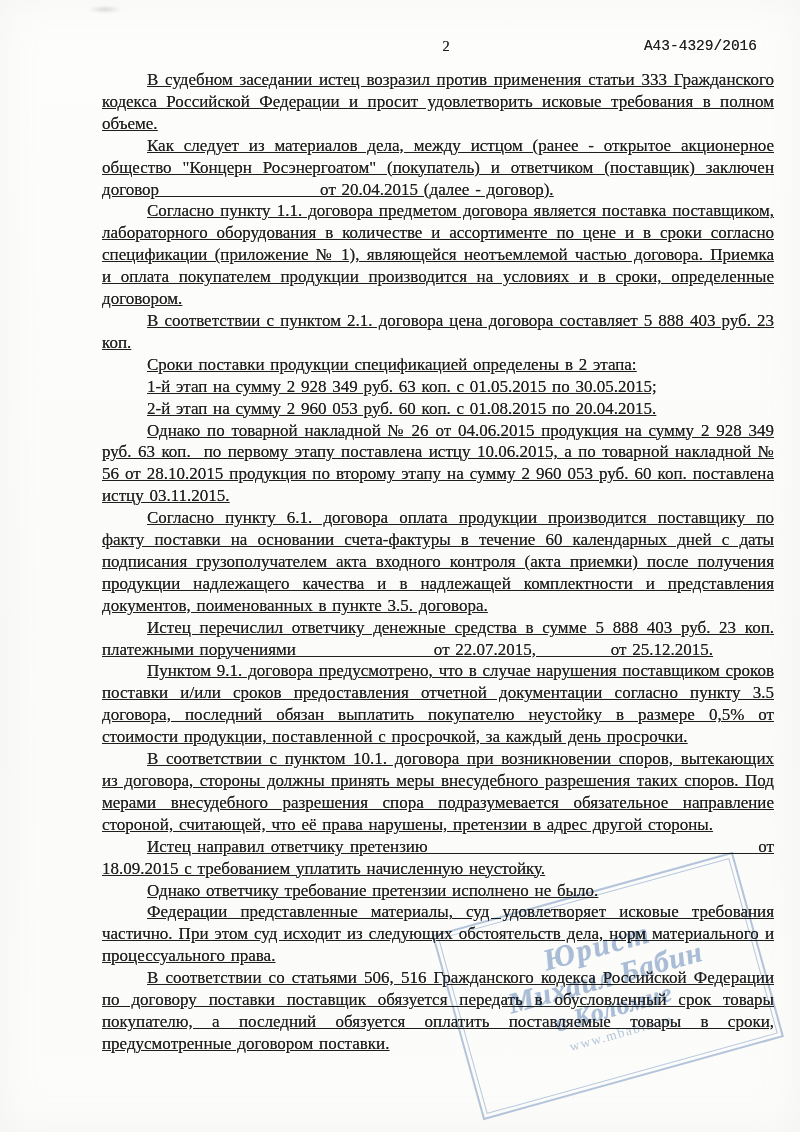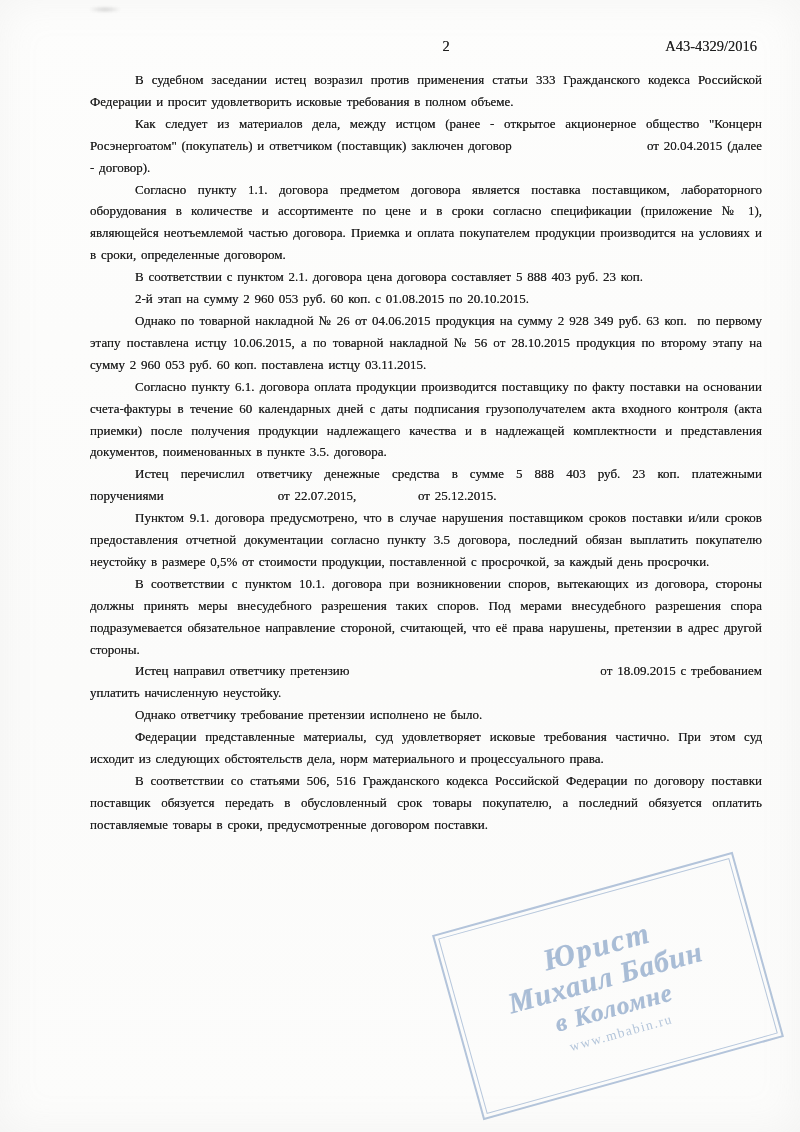--- a/index.html
+++ b/index.html
@@ -24,28 +24,30 @@
   }
   .page-number {
     position: absolute; left: 0; right: 0;
     text-align: center;
     transform: translateX(25px);
     text-shadow: 0 0 0.6px rgba(30,30,30,0.7);
   }
   .case-number {
     position: absolute; right: 0; top: 0;
     text-shadow: 0 0 0.6px rgba(30,30,30,0.7);
+    font-family: Liberation Mono, monospace;
   }
   .body-text {
     position: absolute;
-    top: 69px; left: 90px; width: 672px;
-    font-size: 13px;
+    top: 69px; left: 102px; width: 672px;
+    font-size: 17px;
     line-height: 21.9px;
     text-align: justify;
     z-index: 2;
+    text-decoration: underline;
   }
   .body-text p {
     margin: 0;
     text-indent: 45px;
     text-shadow: 0 0 0.6px rgba(25,25,25,0.75);
     word-spacing: 1.5px;
   }
   
   .stamp {
     position: absolute;
@@ -108,21 +110,23 @@
   <div class="header-row">
     <div class="page-number">2</div>
     <div class="case-number">А43-4329/2016</div>
   </div>
 
   <div class="body-text">
     <p>В судебном заседании истец возразил против применения статьи 333 Гражданского кодекса Российской Федерации и просит удовлетворить исковые требования в полном объеме.</p>
     <p>Как следует из материалов дела, между истцом (ранее - открытое акционерное общество "Концерн Росэнергоатом" (покупатель) и ответчиком (поставщик) заключен договор&nbsp;&nbsp;&nbsp;&nbsp;&nbsp;&nbsp;&nbsp;&nbsp;&nbsp;&nbsp;&nbsp;&nbsp;&nbsp;&nbsp;&nbsp;&nbsp;&nbsp;&nbsp;&nbsp;&nbsp;&nbsp;&nbsp;&nbsp;&nbsp;&nbsp;&nbsp;&nbsp;&nbsp;от 20.04.2015 (далее - договор).</p>
     <p>Согласно пункту 1.1. договора предметом договора является поставка поставщиком, лабораторного оборудования в количестве и ассортименте по цене и в сроки согласно спецификации (приложение № 1), являющейся неотъемлемой частью договора. Приемка и оплата покупателем продукции производится на условиях и в сроки, определенные договором.</p>
     <p>В соответствии с пунктом 2.1. договора цена договора составляет 5 888 403 руб. 23 коп.</p>
-    <p>2-й этап на сумму 2 960 053 руб. 60 коп. с 01.08.2015 по 20.10.2015.</p>
+    <p>Сроки поставки продукции спецификацией определены в 2 этапа:</p>
+    <p>1-й этап на сумму 2 928 349 руб. 63 коп. с 01.05.2015 по 30.05.2015;</p>
+    <p>2-й этап на сумму 2 960 053 руб. 60 коп. с 01.08.2015 по 20.04.2015.</p>
     <p>Однако по товарной накладной № 26 от 04.06.2015 продукция на сумму 2 928 349 руб. 63 коп.&nbsp; по первому этапу поставлена истцу 10.06.2015, а по товарной накладной № 56 от 28.10.2015 продукция по второму этапу на сумму 2 960 053 руб. 60 коп. поставлена истцу 03.11.2015.</p>
     <p>Согласно пункту 6.1. договора оплата продукции производится поставщику по факту поставки на основании счета-фактуры в течение 60 календарных дней с даты подписания грузополучателем акта входного контроля (акта приемки) после получения продукции надлежащего качества и в надлежащей комплектности и представления документов, поименованных в пункте 3.5. договора.</p>
     <p>Истец перечислил ответчику денежные средства в сумме 5 888 403 руб. 23 коп. платежными поручениями&nbsp;&nbsp;&nbsp;&nbsp;&nbsp;&nbsp;&nbsp;&nbsp;&nbsp;&nbsp;&nbsp;&nbsp;&nbsp;&nbsp;&nbsp;&nbsp;&nbsp;&nbsp;&nbsp;&nbsp;&nbsp;&nbsp;&nbsp;&nbsp;от 22.07.2015,&nbsp;&nbsp;&nbsp;&nbsp;&nbsp;&nbsp;&nbsp;&nbsp;&nbsp;&nbsp;&nbsp;&nbsp;&nbsp;от 25.12.2015.</p>
     <p>Пунктом 9.1. договора предусмотрено, что в случае нарушения поставщиком сроков поставки и/или сроков предоставления отчетной документации согласно пункту 3.5 договора, последний обязан выплатить покупателю неустойку в размере 0,5% от стоимости продукции, поставленной с просрочкой, за каждый день просрочки.</p>
     <p>В соответствии с пунктом 10.1. договора при возникновении споров, вытекающих из договора, стороны должны принять меры внесудебного разрешения таких споров. Под мерами внесудебного разрешения спора подразумевается обязательное направление стороной, считающей, что её права нарушены, претензии в адрес другой стороны.</p>
     <p>Истец направил ответчику претензию&nbsp;&nbsp;&nbsp;&nbsp;&nbsp;&nbsp;&nbsp;&nbsp;&nbsp;&nbsp;&nbsp;&nbsp;&nbsp;&nbsp;&nbsp;&nbsp;&nbsp;&nbsp;&nbsp;&nbsp;&nbsp;&nbsp;&nbsp;&nbsp;&nbsp;&nbsp;&nbsp;&nbsp;&nbsp;&nbsp;&nbsp;&nbsp;&nbsp;&nbsp;&nbsp;&nbsp;&nbsp;&nbsp;&nbsp;&nbsp;&nbsp;&nbsp;&nbsp;&nbsp;&nbsp;&nbsp;&nbsp;&nbsp;&nbsp;&nbsp;&nbsp;&nbsp;от 18.09.2015 с требованием уплатить начисленную неустойку.</p>
     <p>Однако ответчику требование претензии исполнено не было.</p>
     <p>Федерации представленные материалы, суд удовлетворяет исковые требования частично. При этом суд исходит из следующих обстоятельств дела, норм материального и процессуального права.</p>
     <p>В соответствии со статьями 506, 516 Гражданского кодекса Российской Федерации по договору поставки поставщик обязуется передать в обусловленный срок товары покупателю, а последний обязуется оплатить поставляемые товары в сроки, предусмотренные договором поставки.</p>
   </div>

